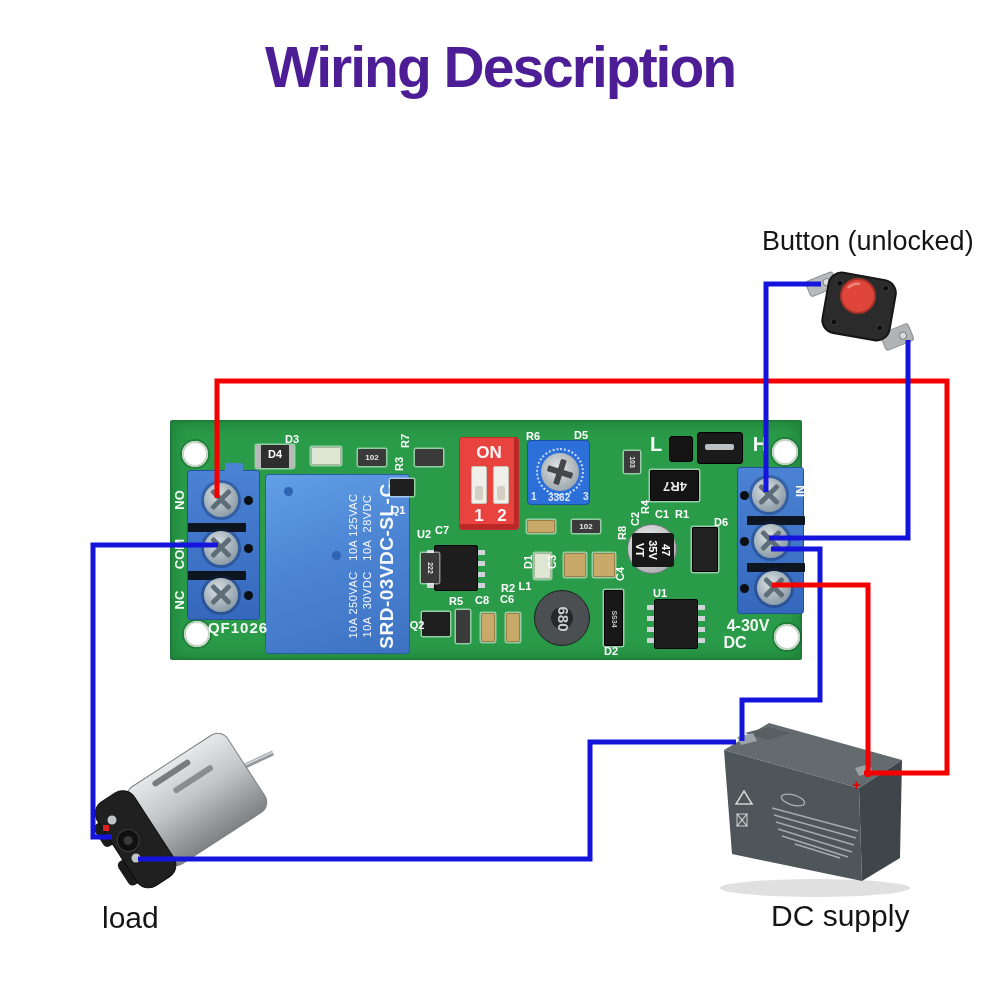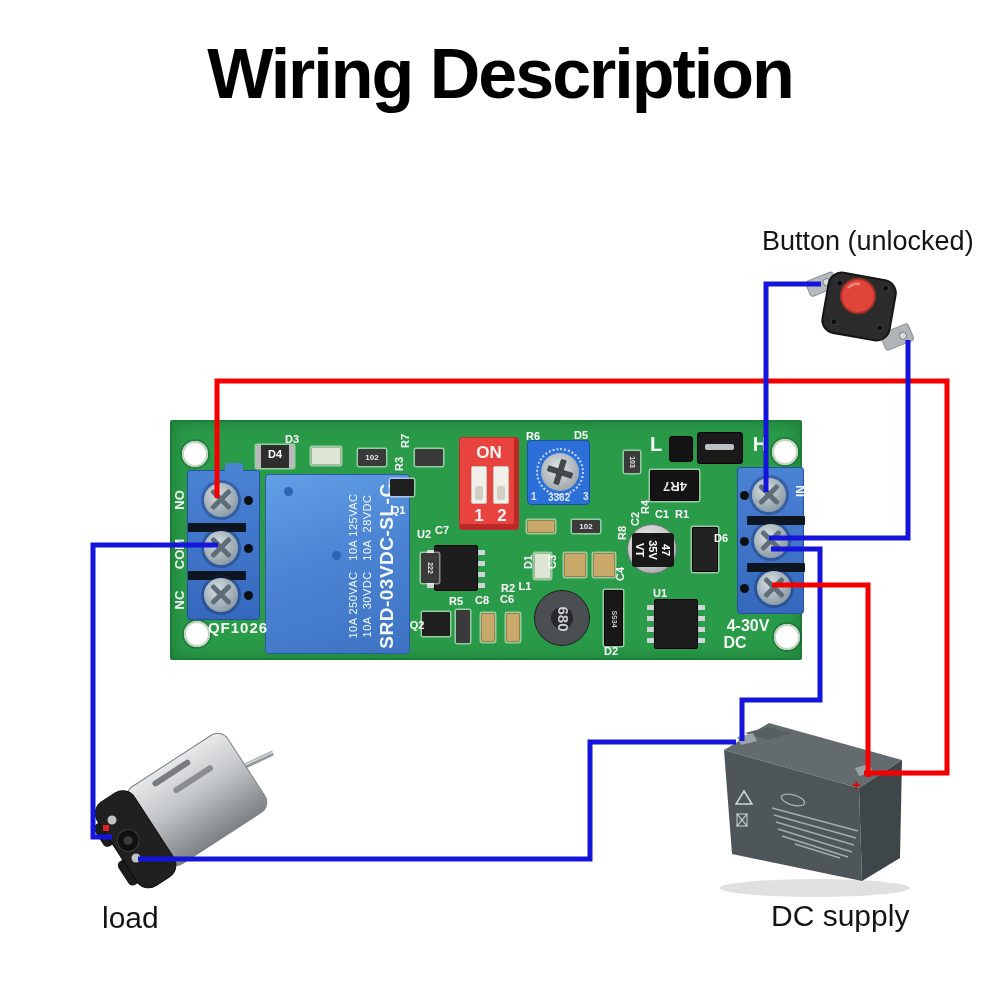--- a/index.html
+++ b/index.html
@@ -1,21 +1,21 @@
 <!DOCTYPE html>
 <html><head>
 <meta charset="utf-8">
 <style>
   html,body{margin:0;padding:0;background:#fff;}
   .canvas{position:relative;width:1000px;height:1000px;background:#fff;overflow:hidden;
           font-family:"Liberation Sans",sans-serif;color:#111;}
   .abs{position:absolute;}
   
-  .title{left:0;top:34px;width:1000px;text-align:center;font-size:70px;font-weight:700;
-         letter-spacing:-2px;color:#000000;}
+  .title{left:0;top:34px;width:1000px;text-align:center;font-size:57px;font-weight:700;
+         letter-spacing:-2px;color:#4c1d95;}
   .subtitle{left:42px;top:188px;font-size:29px;color:#141414;}
   .btn-label{left:762px;top:226px;font-size:27px;color:#141414;}
   .load-label{left:102px;top:901px;font-size:30px;color:#141414;}
   .supply-label{left:771px;top:899px;font-size:30px;color:#141414;}
   
   .pcb{left:170px;top:420px;width:632px;height:240px;background:#2a9c49;
        border:2px solid #1e7d39;box-sizing:border-box;border-radius:2px;
        box-shadow:inset 0 0 18px rgba(0,60,20,.35);}
   .pcb *{position:absolute;box-sizing:border-box;}
   .hole{width:26px;height:26px;border-radius:50%;background:#fff;
@@ -223,21 +223,21 @@
         <span class="" style="left: 361px; top: 14px;">R6</span>
         <span class="" style="left: 409px; top: 13px;">D5</span>
         <span class="" style="left: 226px; top: 88px;">Q1</span>
         <span class="" style="left: 252px; top: 112px;">U2</span>
         <span class="" style="left: 270px; top: 108px;">C7</span>
         <span class="v" style="left: 450px; top: 111px;">R8</span>
         <span class="v" style="left: 463px; top: 97px;">C2</span>
         <span class="v" style="left: 473px; top: 85px;">R4</span>
         <span class="" style="left: 490px; top: 92px;">C1</span>
         <span class="" style="left: 510px; top: 92px;">R1</span>
-        <span class="" style="left: 531px; top: 116px; padding-left: 36px;">D6</span>
+        <span class="" style="left: 531px; top: 100px; padding-left: 36px;">D6</span>
         <span class="v" style="left: 356px; top: 140px;">D1</span>
         <span class="v" style="left: 380px; top: 140px;">C3</span>
         <span class="v" style="left: 448px; top: 152px;">C4</span>
         <span class="" style="left: 336px; top: 166px;">R2</span>
         <span class="" style="left: 353px; top: 164px;">L1</span>
         <span class="" style="left: 245px; top: 179px; margin-top: 24px;">Q2</span>
         <span class="" style="left: 284px; top: 179px;">R5</span>
         <span class="" style="left: 310px; top: 178px;">C8</span>
         <span class="" style="left: 335px; top: 177px;">C6</span>
         <span class="" style="left: 488px; top: 171px;">U1</span>

